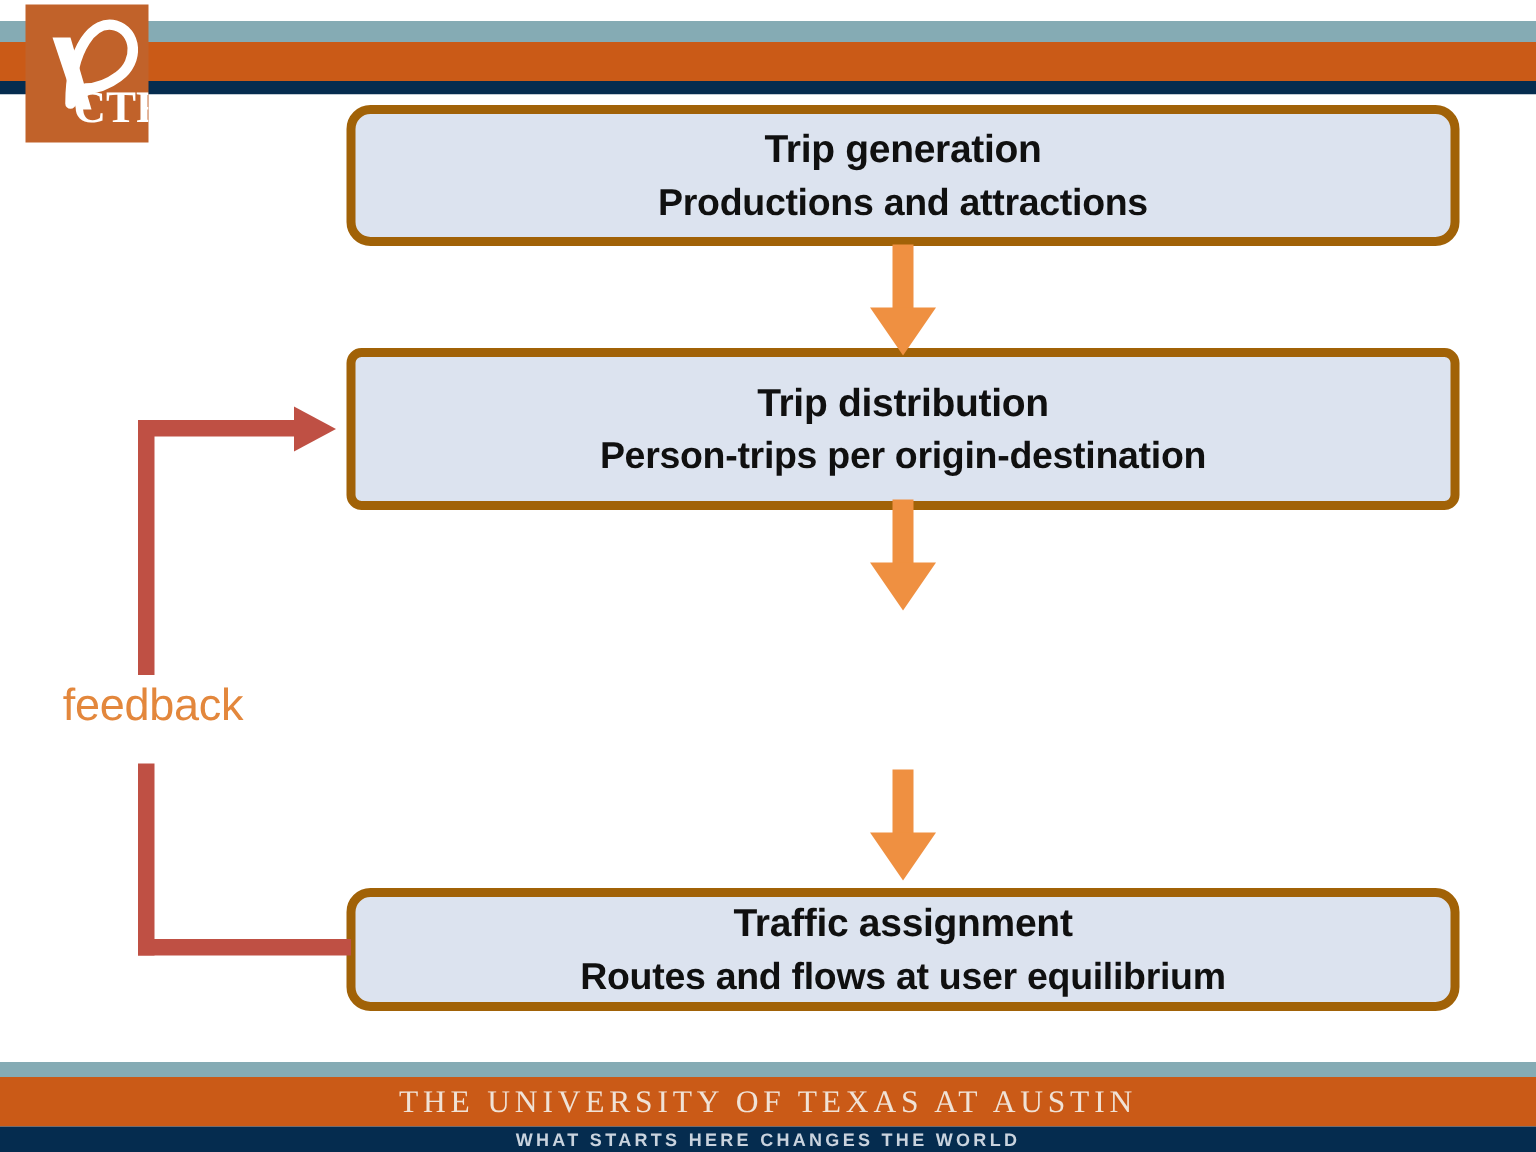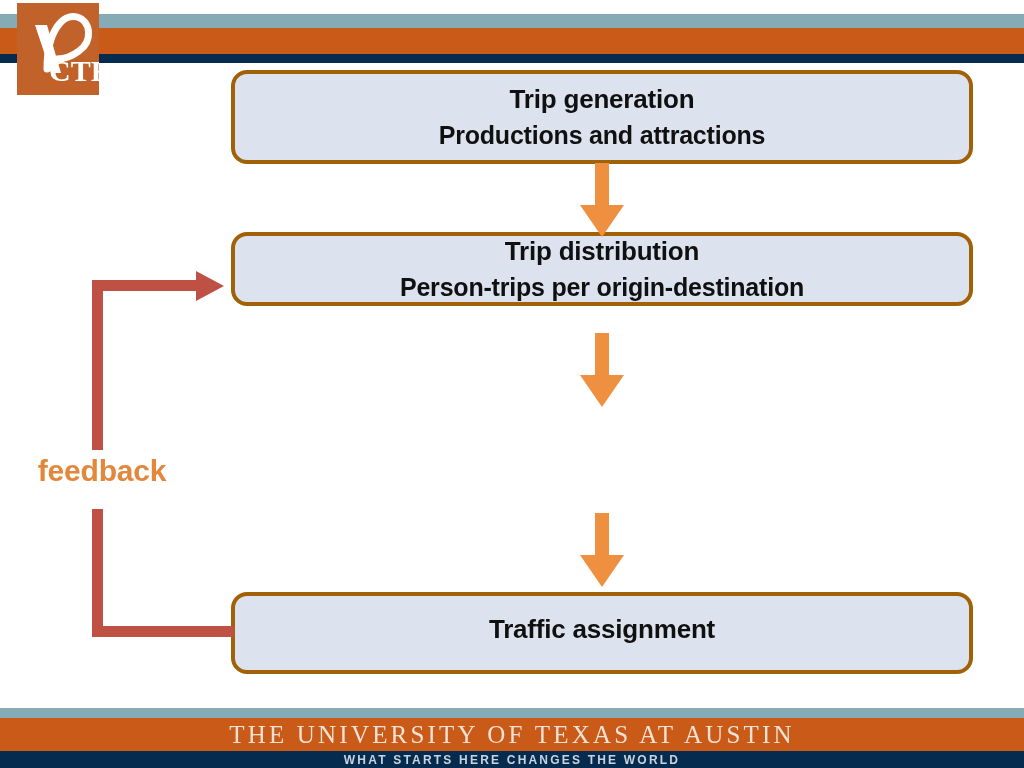--- a/index.html
+++ b/index.html
@@ -47,21 +47,21 @@
   }
   .logo svg { display: block; }
 
   
   .box {
     position: absolute;
     left: 231px;
     width: 742px;
     box-sizing: border-box;
     background: #dce3ef;
-    border: 4px solid #a16207;
+    border: 6px solid #a16207;
     border-radius: 16px;
     display: flex;
     flex-direction: column;
     align-items: center;
     justify-content: center;
     color: #101010;
   }
   .box-title {
     font-size: 26px;
     font-weight: bold;
@@ -69,21 +69,21 @@
     letter-spacing: -0.2px;
     margin-bottom: 6px;
   }
   .box-sub {
     font-size: 25px;
     font-weight: bold;
     line-height: 1.15;
     letter-spacing: -0.2px;
   }
   #box-1 { top: 70px;  height: 94px; }
-  #box-2 { top: 232px; height: 74px; }
+  #box-2 { top: 232px; height: 108px; border-radius: 10px; }
   #box-3 { top: 412px; height: 102px; }
   #box-4 { top: 592px; height: 82px; }
 
   
   .down-arrow {
     position: absolute;
     left: 580px;
     width: 44px;
     height: 72px;
   }
@@ -136,21 +136,21 @@
     border-bottom: 15px solid transparent;
     border-left: 28px solid #bf5044;
   }
   .feedback-label {
     position: absolute;
     left: 14px; top: 450px;
     width: 176px;
     text-align: center;
     color: #e3873c;
     font-size: 30px;
-    font-weight: bold;
+    font-weight: normal;
     letter-spacing: -0.2px;
     background: #ffffff;
     padding: 4px 0;
   }
 
   
   .bottom-banner {
     position: absolute;
     left: 0; top: 708px;
     width: 1024px; height: 60px;
@@ -164,21 +164,21 @@
     width: 1024px; height: 33px; background: #ca5a17;
     display: flex; align-items: center; justify-content: center;
   }
   .stripe-navy-bot {
     position: absolute; left: 0; top: 43px;
     width: 1024px; height: 25px; background: #052c4f;
     display: flex; align-items: flex-start; justify-content: center;
   }
   .univ-name {
     font-family: "Liberation Serif", serif;
-    font-size: 25px;
+    font-size: 21px;
     letter-spacing: 3.2px;
     color: #f0e2d6;
     white-space: nowrap;
   }
   .univ-tagline {
     font-family: "Liberation Sans", sans-serif;
     font-size: 12px;
     font-weight: bold;
     letter-spacing: 2.2px;
     color: #c9d3de;
@@ -213,20 +213,21 @@
   </div>
 
   <div class="box" id="box-2">
     <div class="box-title">Trip distribution</div>
     <div class="box-sub">Person-trips per origin-destination</div>
   </div>
 
 
   <div class="box" id="box-4">
     <div class="box-title">Traffic assignment</div>
+    <div class="box-sub">Routes and flows at user equilibrium</div>
   </div>
 
   <div class="down-arrow" id="arrow-1">
     <div class="shaft"></div>
     <div class="head"></div>
   </div>
   <div class="down-arrow" id="arrow-2">
     <div class="shaft"></div>
     <div class="head"></div>
   </div>

